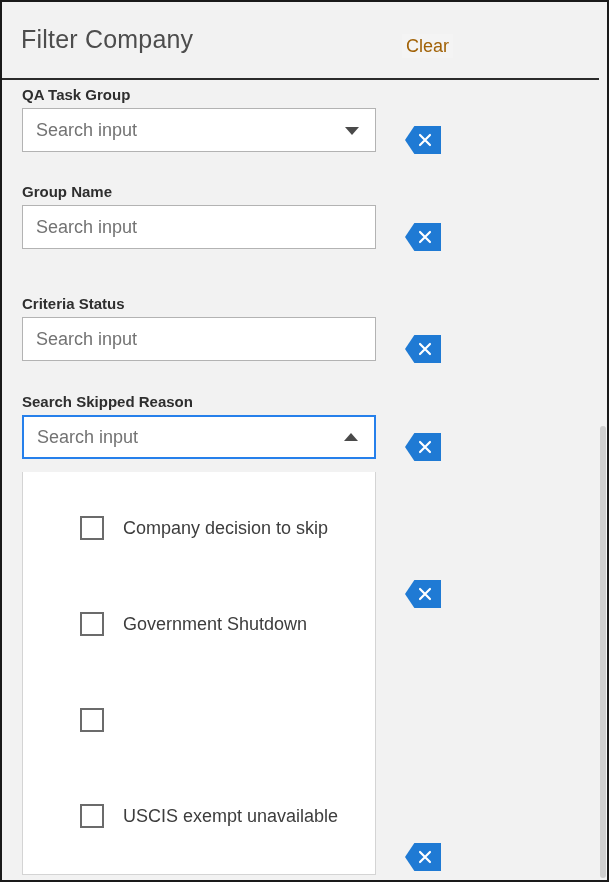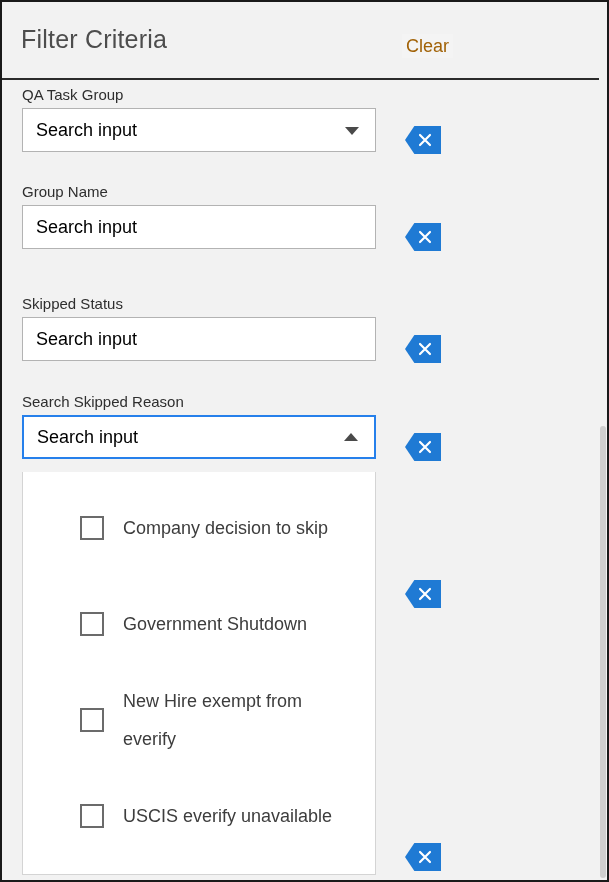--- a/index.html
+++ b/index.html
@@ -74,21 +74,21 @@
   .field {
     position: absolute;
     left: 0;
     width: 605px;
   }
   .field-label {
     position: absolute;
     left: 20px;
     top: 0;
     font-size: 15px;
-    font-weight: 400;
+    font-weight: 700;
     color: #2e2e2e;
     line-height: 18px;
     white-space: nowrap;
   }
   .input-wrap {
     position: absolute;
     left: 20px;
     top: 22px;
     width: 354px;
     height: 44px;
@@ -98,21 +98,21 @@
   }
   .input-wrap.focused {
     border: 2px solid #2680eb;
   }
   .input-text {
     position: absolute;
     left: 13px;
     top: 50%;
     transform: translateY(-50%);
     font-size: 18px;
-    color: #000000;
+    color: #737373;
     line-height: 22px;
     white-space: nowrap;
     pointer-events: none;
   }
   .caret {
     position: absolute;
     right: 16px;
     top: 50%;
     width: 0;
     height: 0;
@@ -209,21 +209,21 @@
     border-radius: 3px;
     cursor: pointer;
   }
 </style>
 </head>
 <body>
 
 <div id="root">
 
   <div class="panel-header">
-    <div class="panel-title">Filter Criteria</div>
+    <div class="panel-title">Filter Company</div>
     <div class="clear-link">Clear</div>
   </div>
   <div class="header-divider"></div>
 
   <div class="field" style="top:84px;">
     <div class="field-label">QA Task Group</div>
     <div class="input-wrap">
       <div class="input-text">Search input</div>
       <div class="caret down"></div>
     </div>
@@ -240,21 +240,21 @@
       <div class="input-text">Search input</div>
     </div>
   </div>
   <div class="x-btn" style="left:403px; top:221px;">
     <svg width="14" height="14" viewBox="0 0 14 14">
       <path d="M2 2 L12 12 M12 2 L2 12" stroke="#ffffff" stroke-width="2.2" stroke-linecap="round"></path>
     </svg>
   </div>
 
   <div class="field" style="top:293px;">
-    <div class="field-label">Skipped Status</div>
+    <div class="field-label">Criteria Status</div>
     <div class="input-wrap">
       <div class="input-text">Search input</div>
     </div>
   </div>
   <div class="x-btn" style="left:403px; top:333px;">
     <svg width="14" height="14" viewBox="0 0 14 14">
       <path d="M2 2 L12 12 M12 2 L2 12" stroke="#ffffff" stroke-width="2.2" stroke-linecap="round"></path>
     </svg>
   </div>
 
@@ -289,26 +289,25 @@
       <div class="option-label">Company decision to skip</div>
     </div>
 
     <div class="option-row" style="top:104px;">
       <div class="option-checkbox"></div>
       <div class="option-label">Government Shutdown</div>
     </div>
 
     <div class="option-row" style="top:200px;">
       <div class="option-checkbox"></div>
-      <div class="option-label">New Hire exempt from everify</div>
     </div>
 
     <div class="option-row" style="top:296px;">
       <div class="option-checkbox"></div>
-      <div class="option-label">USCIS everify unavailable</div>
+      <div class="option-label">USCIS exempt unavailable</div>
     </div>
 
   </div>
 
   <div class="scroll-track">
     <div class="scroll-thumb"></div>
   </div>
 
 </div>
 

